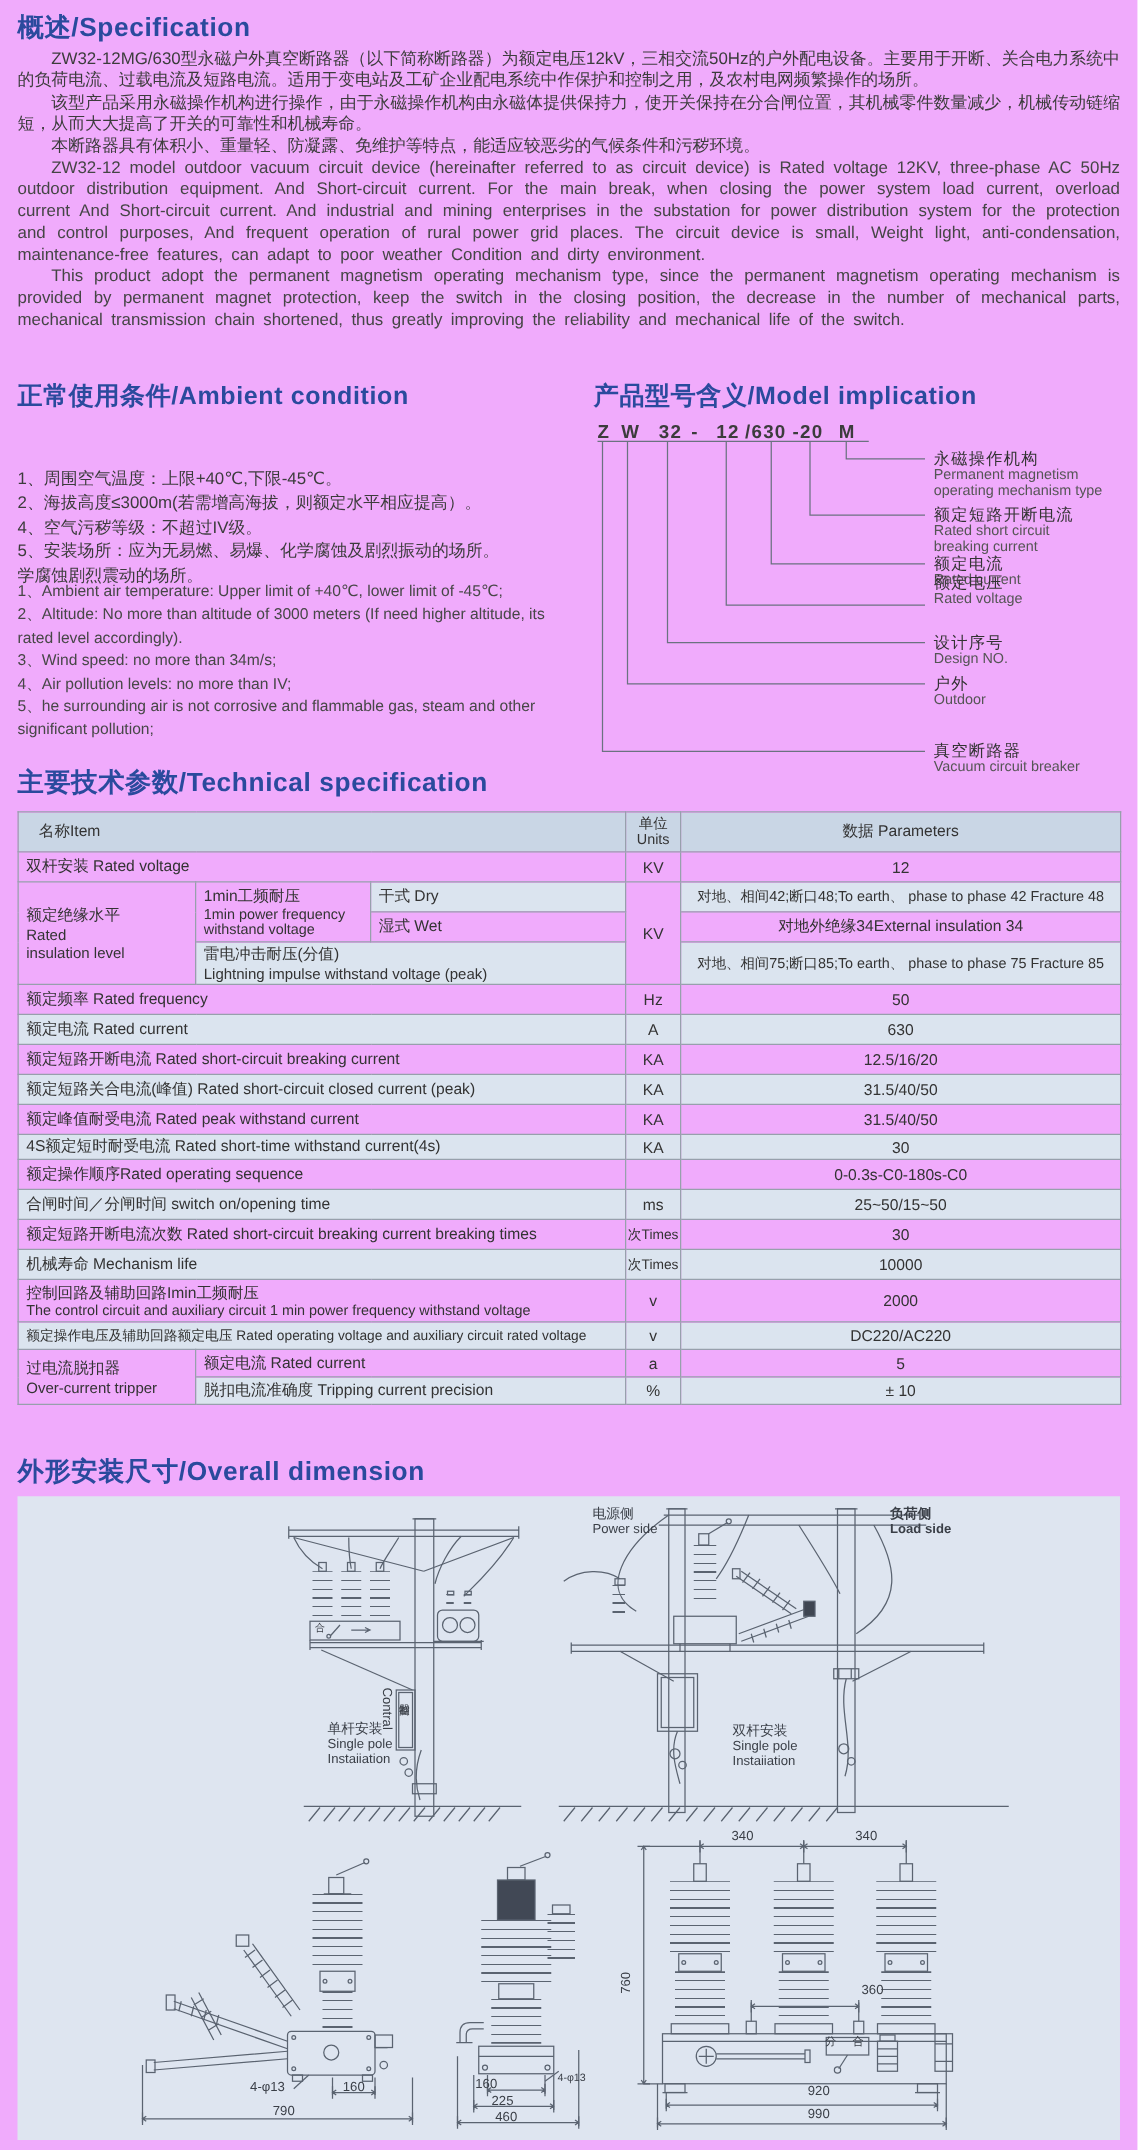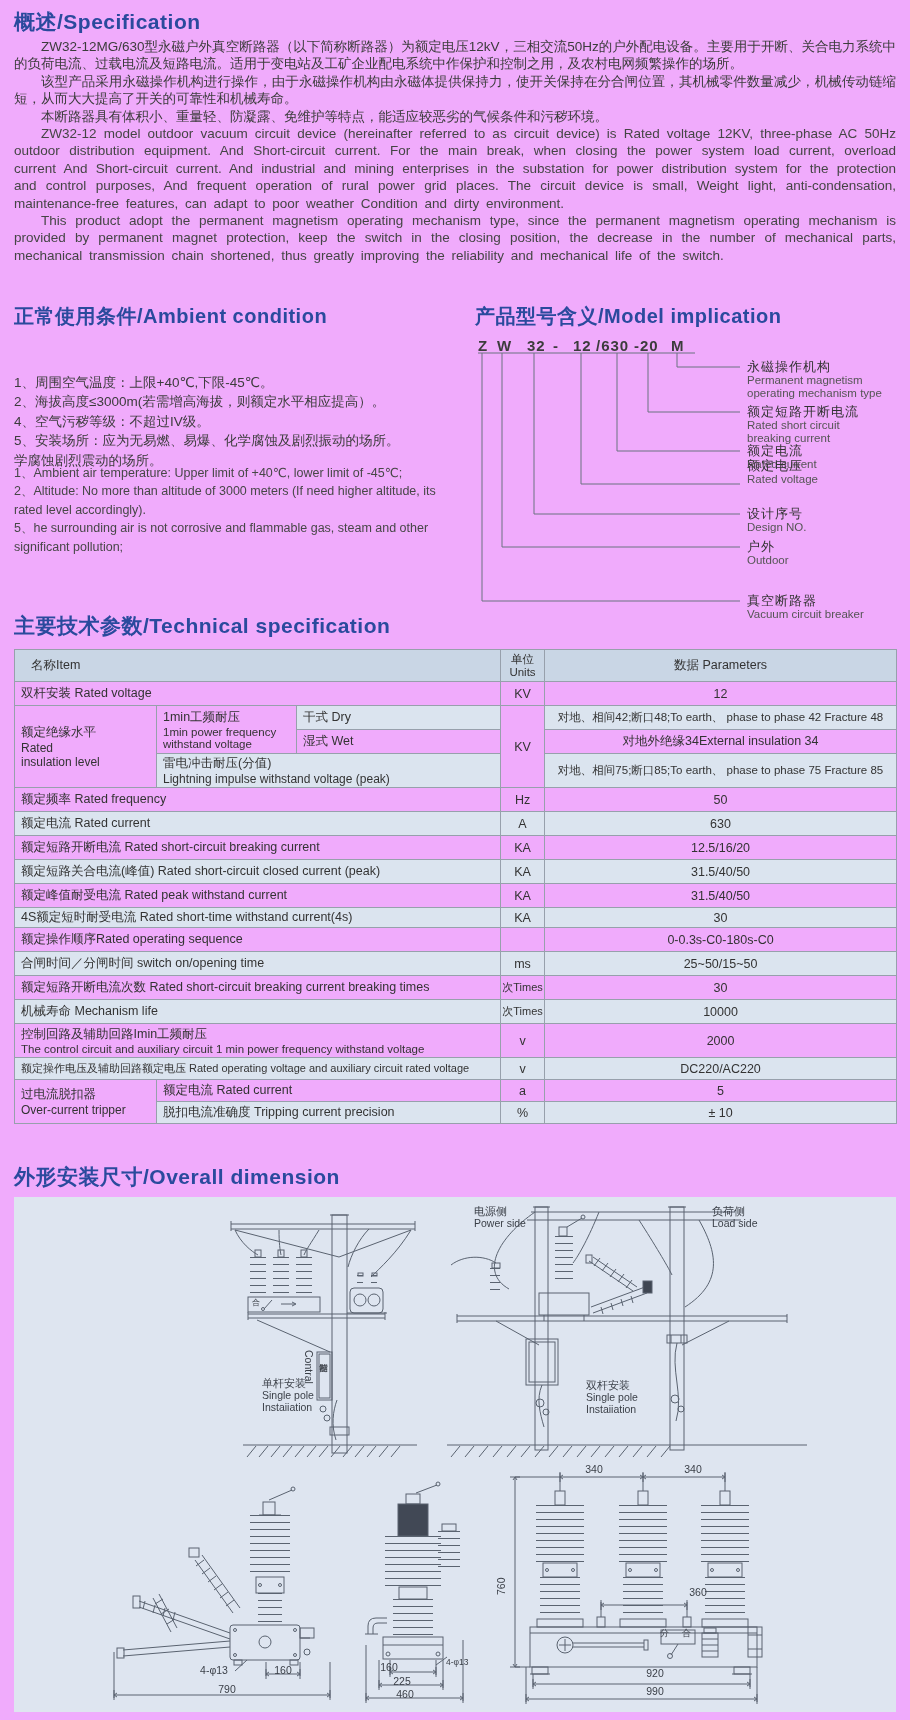--- a/index.html
+++ b/index.html
@@ -52,20 +52,22 @@
   <div class="cnlist">
     <div>1、周围空气温度：上限+40℃,下限-45℃。</div>
     <div>2、海拔高度≤3000m(若需增高海拔，则额定水平相应提高）。</div>
     <div>4、空气污秽等级：不超过IV级。</div>
     <div>5、安装场所：应为无易燃、易爆、化学腐蚀及剧烈振动的场所。</div>
     <div>学腐蚀剧烈震动的场所。</div>
   </div>
   <div class="enlist">
     <div>1、Ambient air temperature: Upper limit of +40℃, lower limit of -45℃;</div>
     <div>2、Altitude: No more than altitude of 3000 meters (If need higher altitude, its rated level accordingly).</div>
+    <div>3、Wind speed: no more than 34m/s;</div>
+    <div>4、Air pollution levels: no more than IV;</div>
     <div>5、he surrounding air is not corrosive and flammable gas, steam and other significant pollution;</div>
   </div>
 
   <div class="sec-title" style="left:475px;top:303px;font-size:20px;">产品型号含义/Model implication</div>
   <span class="code-part" style="left:478px;">Z</span>
   <span class="code-part" style="left:497px;">W</span>
   <span class="code-part" style="left:527px;">32</span>
   <span class="code-part" style="left:553px;">-</span>
   <span class="code-part" style="left:573px;">12</span>
   <span class="code-part" style="left:596px;">/630</span>
@@ -456,21 +458,21 @@
       <div class="fins" style="left:247px;top:50px;width:48px;height:58px;"></div>
       <div class="fins" style="left:86px;top:122px;width:40px;height:42px;"></div>
       <div class="fins" style="left:169px;top:122px;width:40px;height:42px;"></div>
       <div class="fins" style="left:251px;top:122px;width:40px;height:42px;"></div>
     </div>
 
     <div class="dlabel" style="left:460px;top:8px;width:62px;">
       <div>电源侧</div>
       <div style="font-size:10.5px">Power side</div>
     </div>
-    <div class="dlabel" style="left:698px;top:8px;width:60px;">
+    <div class="dlabel" style="left:698px;top:8px;width:60px;font-weight:bold;">
       <div>负荷侧</div>
       <div style="font-size:10.5px">Load side</div>
     </div>
     <div class="dlabel" style="left:248px;top:180px;width:70px;">
       <div>单杆安装</div>
       <div style="font-size:10.5px">Single pole</div>
       <div style="font-size:10.5px">Instaiiation</div>
     </div>
     <div class="vtext" style="left:289px;top:153px;height:46px;">Contral</div>
     <div class="vtext" style="left:304px;top:160px;height:42px;font-size:8.5px;">控制器</div>

